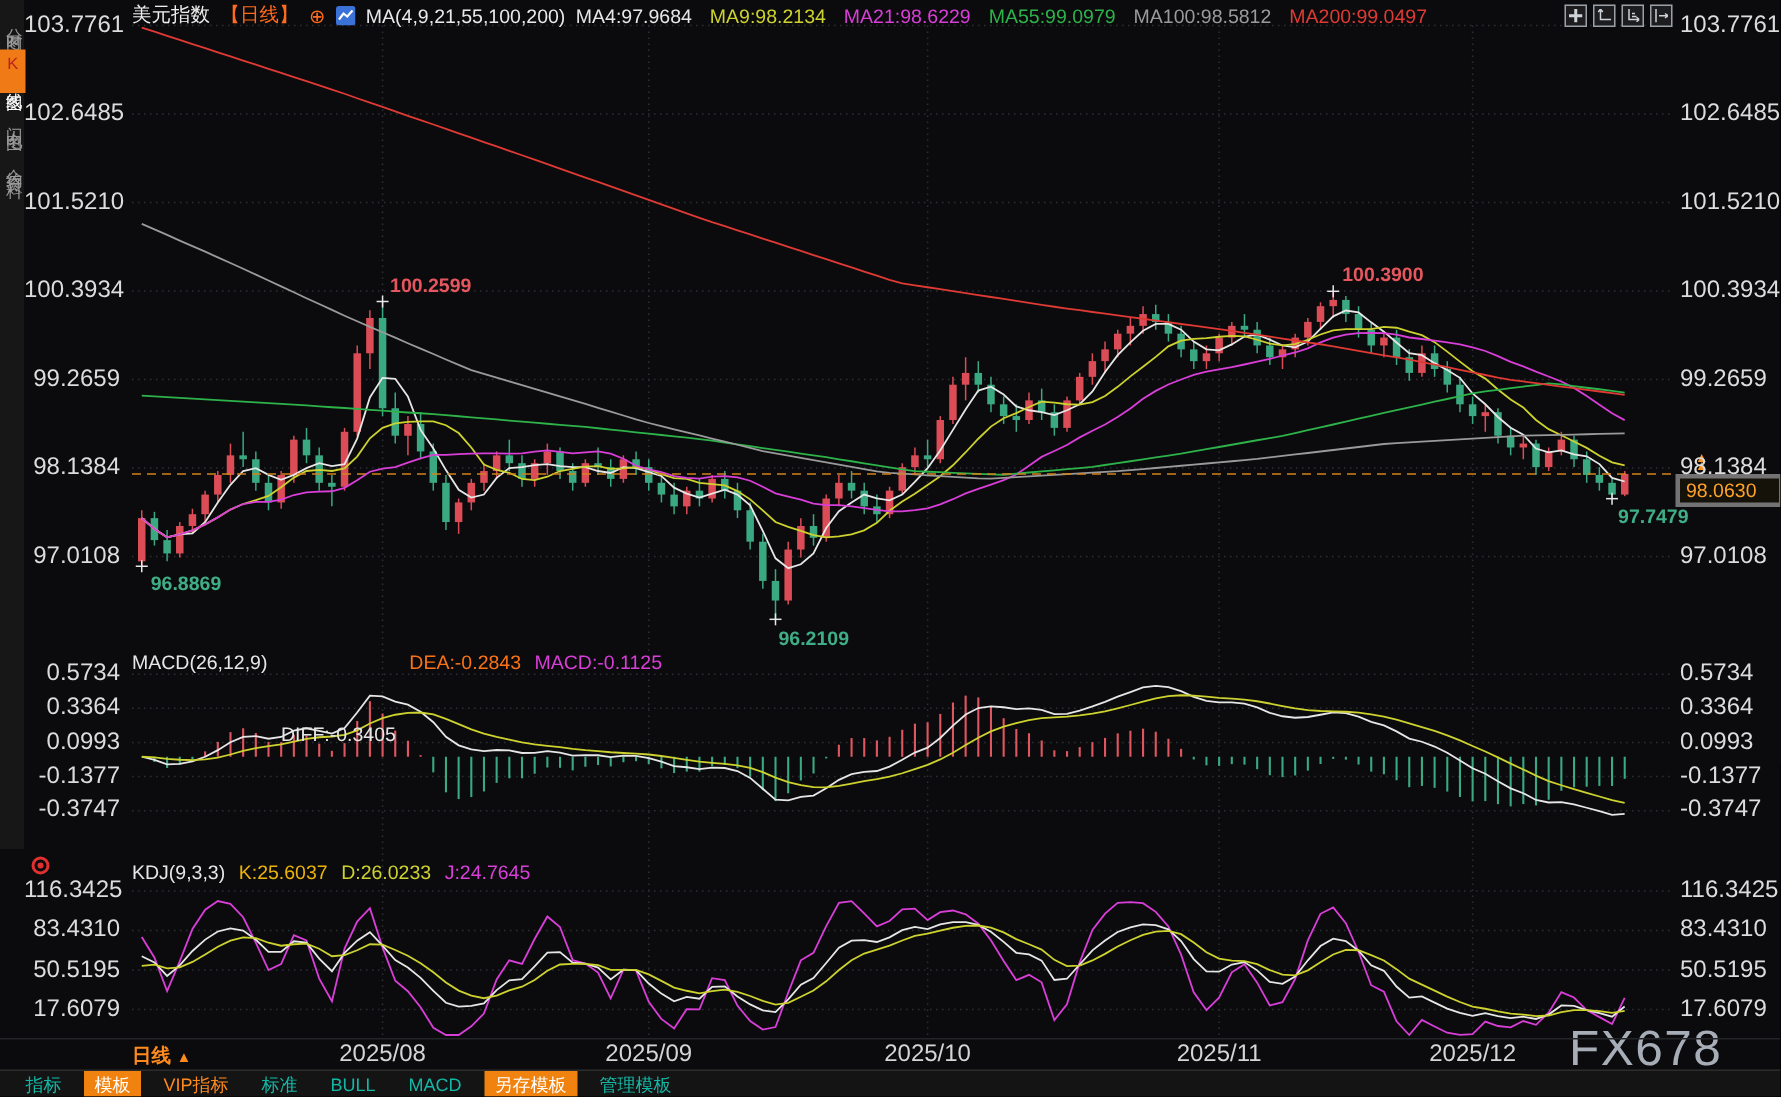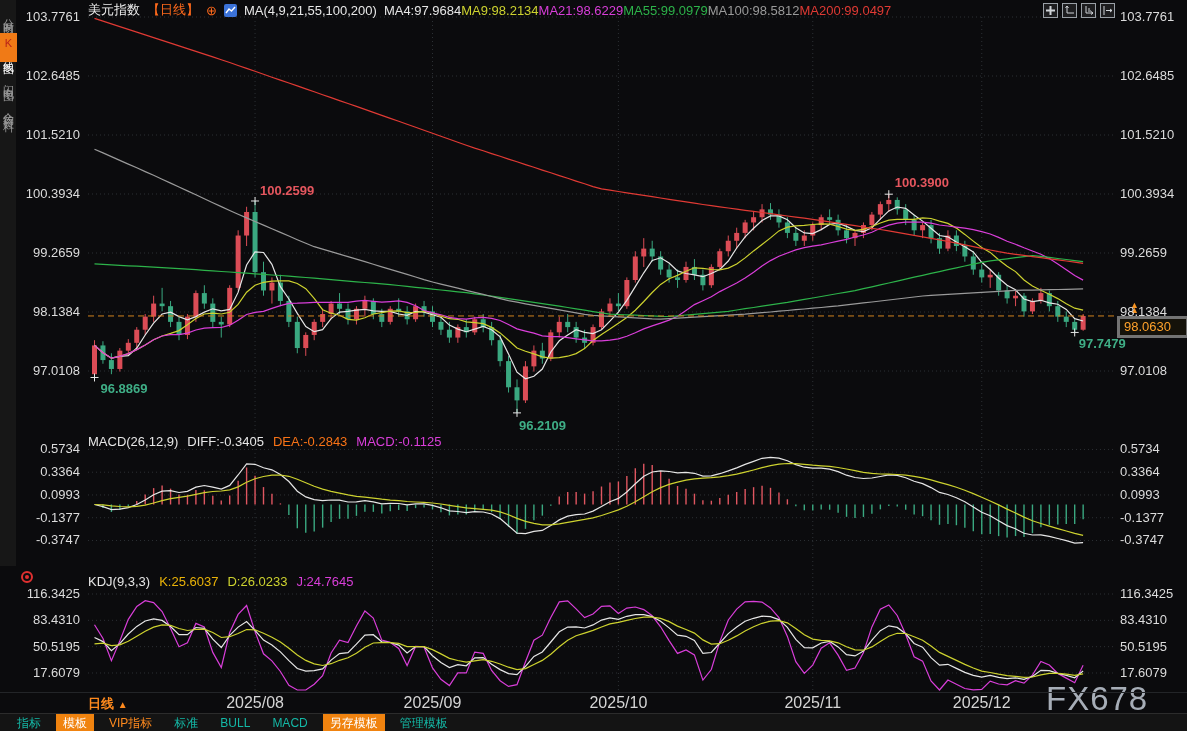--- a/index.html
+++ b/index.html
@@ -15,21 +15,21 @@
   #top-header{position:absolute;left:88px;top:2px;height:16px;display:flex;align-items:center;
               gap:7px;font-size:13px;color:#e8e8e8;white-space:nowrap;}
   #top-header .period{color:#ff6a1c;}
   #top-header .plus{color:#ff6a1c;font-size:13px;}
   .ma-val{font-size:13px;}
   
   #tr-icons{position:absolute;right:72px;top:3px;display:flex;gap:4px;}
   .tr-icon{width:13px;height:13px;border:1px solid #9aa0a6;background:#1d1d1f;display:flex;
            align-items:center;justify-content:center;cursor:pointer;}
   
-  .axis-label{position:absolute;font-size:13px;color:#dcdcdc;width:64px;line-height:16px;}
+  .axis-label{position:absolute;font-size:16px;color:#dcdcdc;width:64px;line-height:16px;}
   .axis-left{left:16px;text-align:right;}
   .axis-right{left:1120px;text-align:left;}
   
   .pane-header{position:absolute;left:88px;font-size:13px;display:flex;gap:9px;white-space:nowrap;}
   
   .date-label{position:absolute;top:694px;font-size:16px;font-weight:normal;color:#d5d5d5;transform:translateX(-50%);}
   #period-tag{position:absolute;left:88px;top:695px;font-size:13px;font-weight:bold;color:#ff8a1e;cursor:pointer;}
   #watermark{position:absolute;left:1046px;top:680px;font-size:33px;color:rgba(180,188,197,0.92);letter-spacing:1px;}
   
   #chart-svg{position:absolute;left:0;top:0;}
@@ -471,21 +471,21 @@
     <span style="color:#eeeeee;">美元指数</span>
     <span class="period">【日线】</span>
     <span class="plus">⊕</span>
     <span style="display:inline-flex;">
       <svg width="13" height="13">
           <rect x="0" y="0" width="13" height="13" rx="2" fill="#3b72d8"></rect>
       <polyline points="2,9 5,5 7.5,7 11,3" fill="none" stroke="#fff" stroke-width="1.4"></polyline>
         </svg>
     </span>
     <span>MA(4,9,21,55,100,200)</span>
-    <span id="ma-values" style="display:flex;">
+    <span id="ma-values" style="display:flex;gap:12px;">
         <span class="ma-val" style="color: rgb(230, 230, 230);">MA4:97.9684</span>
         <span class="ma-val" style="color: rgb(205, 210, 47);">MA9:98.2134</span>
         <span class="ma-val" style="color: rgb(217, 62, 217);">MA21:98.6229</span>
         <span class="ma-val" style="color: rgb(45, 179, 74);">MA55:99.0979</span>
         <span class="ma-val" style="color: rgb(154, 154, 154);">MA100:98.5812</span>
         <span class="ma-val" style="color: rgb(224, 58, 52);">MA200:99.0497</span>
       </span>
   </div>
 
   <div id="tr-icons">
@@ -506,21 +506,21 @@
       </span>
     <span class="tr-icon">
       <svg width="9" height="9">
           <path d="M1 0v9M3 4.5h6M9 4.5l-2-1.5M9 4.5l-2 1.5" stroke="#cfd3d7" stroke-width="1" fill="none"></path>
         </svg>
       </span>
   </div>
 
   <div class="pane-header" style="top:434px;">
     <span style="color:#e6e6e6;">MACD(26,12,9)</span>
-    <span style="color:#e6e6e6;">DIFF:-0.3405</span>
+    <span style="color:#e6e6e6;margin-top:48px;">DIFF:-0.3405</span>
     <span style="color:#f97316;">DEA:-0.2843</span>
     <span style="color:#d93ed9;">MACD:-0.1125</span>
   </div>
   <div class="pane-header" style="top:574px;">
     <span style="color:#e6e6e6;">KDJ(9,3,3)</span>
     <span style="color:#eab308;">K:25.6037</span>
     <span style="color:#cdd22f;">D:26.0233</span>
     <span style="color:#d93ed9;">J:24.7645</span>
   </div>
 

